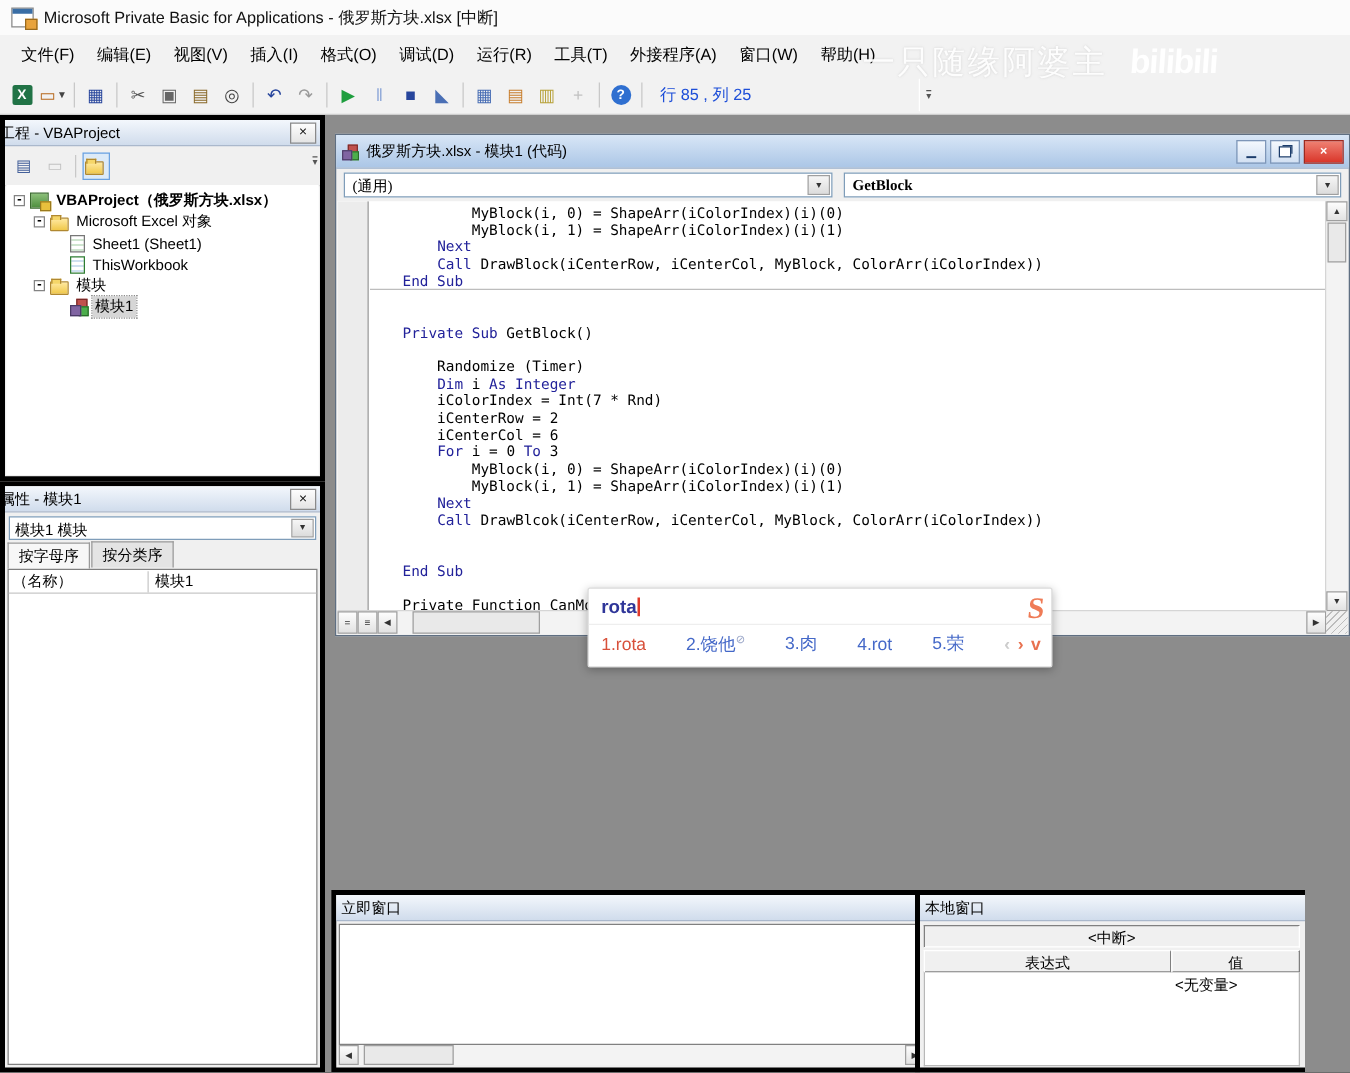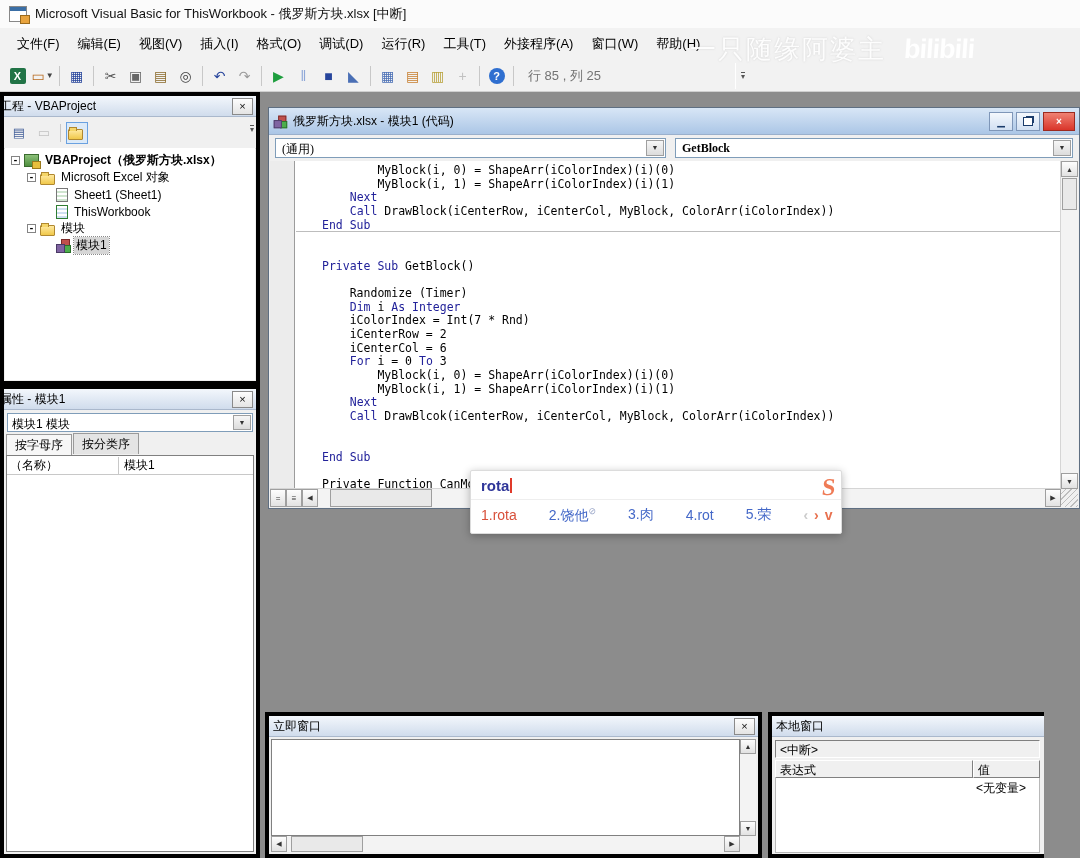--- a/index.html
+++ b/index.html
@@ -14,21 +14,21 @@
   .menubar{position:absolute;left:0;top:28px;width:1080px;height:32px;background:#f2f2f2;display:flex;align-items:center;padding-left:8px;box-sizing:border-box;}
   .menu-item{padding:5px 9px;font-size:13px;cursor:default;}
   .toolbar{position:absolute;left:0;top:60px;width:1080px;height:32px;background:#f2f2f2;border-bottom:1px solid #cfcfcf;display:flex;align-items:center;padding-left:5px;box-sizing:border-box;}
   .tb-btn{width:23px;height:22px;margin:0 1px;display:flex;align-items:center;justify-content:center;font-size:14px;cursor:default;}
   .tb-btn .g{pointer-events:none;}
   .tb-btn.has-bg .g{display:flex;align-items:center;justify-content:center;width:16px;height:16px;font-size:11px;font-weight:bold;border-radius:2px;}
   .tb-btn.round .g{border-radius:50%;}
   .tb-btn.disabled{opacity:.55;}
   .tb-caret{font-size:8px;color:#444;margin-left:1px;}
   .tb-sep{width:1px;height:20px;background:#c8c8c8;margin:0 4px;}
-  .tb-status{margin-left:10px;font-size:13px;color:#737373;white-space:pre;}
+  .tb-status{margin-left:10px;font-size:13px;color:#1d4ed8;white-space:pre;}
   .tb-overflow{position:absolute;left:735px;top:3px;width:14px;height:26px;border-left:1px solid #fff;display:flex;flex-direction:column;align-items:center;justify-content:center;font-size:8px;color:#555;}
   .tb-overflow i{font-style:normal;border-top:1px solid #555;line-height:7px;}
   
   .watermark{position:absolute;left:690px;top:30px;width:390px;height:38px;z-index:40;pointer-events:none;display:flex;align-items:center;gap:18px;}
   .wm-text{font-size:26px;letter-spacing:2px;color:rgba(255,255,255,.93);text-shadow:0 0 2px rgba(150,150,150,.35);white-space:nowrap;}
   .wm-logo{font-size:27px;font-weight:bold;color:rgba(255,255,255,.95);letter-spacing:-1px;transform:skewX(-4deg);}
   
   .panel{position:absolute;background:#f0f0f0;border:4px solid #000000;box-sizing:border-box;}
   .panel-title{height:20px;background:linear-gradient(#f3f7fc,#d0dcec);border-bottom:1px solid #aab8cc;display:flex;align-items:center;font-size:12px;padding:0 2px 0 4px;position:relative;}
   .panel-title .t{white-space:nowrap;overflow:hidden;}
@@ -113,37 +113,37 @@
   .ime-cand .badge{font-size:9px;color:#9aa6c8;}
   .ime-nav{margin-left:auto;display:flex;gap:6px;font-size:14px;font-weight:bold;padding-right:4px;}
   
   .imm-win{left:265px;top:712px;width:497px;height:146px;}
   .imm-body{position:absolute;left:2px;right:18px;top:23px;bottom:18px;background:#fff;border:1px solid #808080;}
   .imm-vscroll{position:absolute;right:2px;top:23px;bottom:18px;width:16px;background:#f3f3f3;}
   .imm-hscroll{position:absolute;left:2px;right:18px;bottom:2px;height:16px;background:#f3f3f3;display:flex;align-items:stretch;}
   .imm-vscroll .up{position:absolute;top:0;left:0;right:0;height:15px;}
   .imm-vscroll .down{position:absolute;bottom:0;left:0;right:0;height:15px;}
   
-  .loc-win{left:768px;top:712px;width:276px;height:146px;border-right:none;}
+  .loc-win{left:732px;top:712px;width:312px;height:146px;border-right:none;text-align:center;}
   .loc-context{margin:3px 4px 2px 3px;height:18px;border:1px solid;border-color:#808080 #fff #fff #808080;background:#f0f0f0;font-size:12px;padding:1px 4px;box-sizing:border-box;}
   .loc-header{display:flex;margin:2px 4px 0 3px;height:18px;font-size:12px;}
   .loc-h{border:1px solid;border-color:#fff #808080 #808080 #fff;background:#f0f0f0;padding:1px 4px;box-sizing:border-box;}
   .loc-h.c1{width:198px;}
   .loc-h.c2{flex:1;}
   .loc-body{position:absolute;left:3px;right:4px;top:62px;bottom:1px;background:#fff;border:1px solid #b8b8b8;border-top:none;font-size:12px;}
   .loc-empty{position:absolute;left:200px;top:2px;}
 </style>
 </head>
 <body>
 
 <div class="screen">
 
   <div class="titlebar">
     <span class="app-icon"></span>
-    <span class="title-text">Microsoft Visual Basic for ThisWorkbook - 俄罗斯方块.xlsx [中断]</span>
+    <span class="title-text">Microsoft Private Basic for Applications - 俄罗斯方块.xlsx [中断]</span>
   </div>
 
   <div class="menubar">
       <span class="menu-item">文件(F)</span>
       <span class="menu-item">编辑(E)</span>
       <span class="menu-item">视图(V)</span>
       <span class="menu-item">插入(I)</span>
       <span class="menu-item">格式(O)</span>
       <span class="menu-item">调试(D)</span>
       <span class="menu-item">运行(R)</span>

